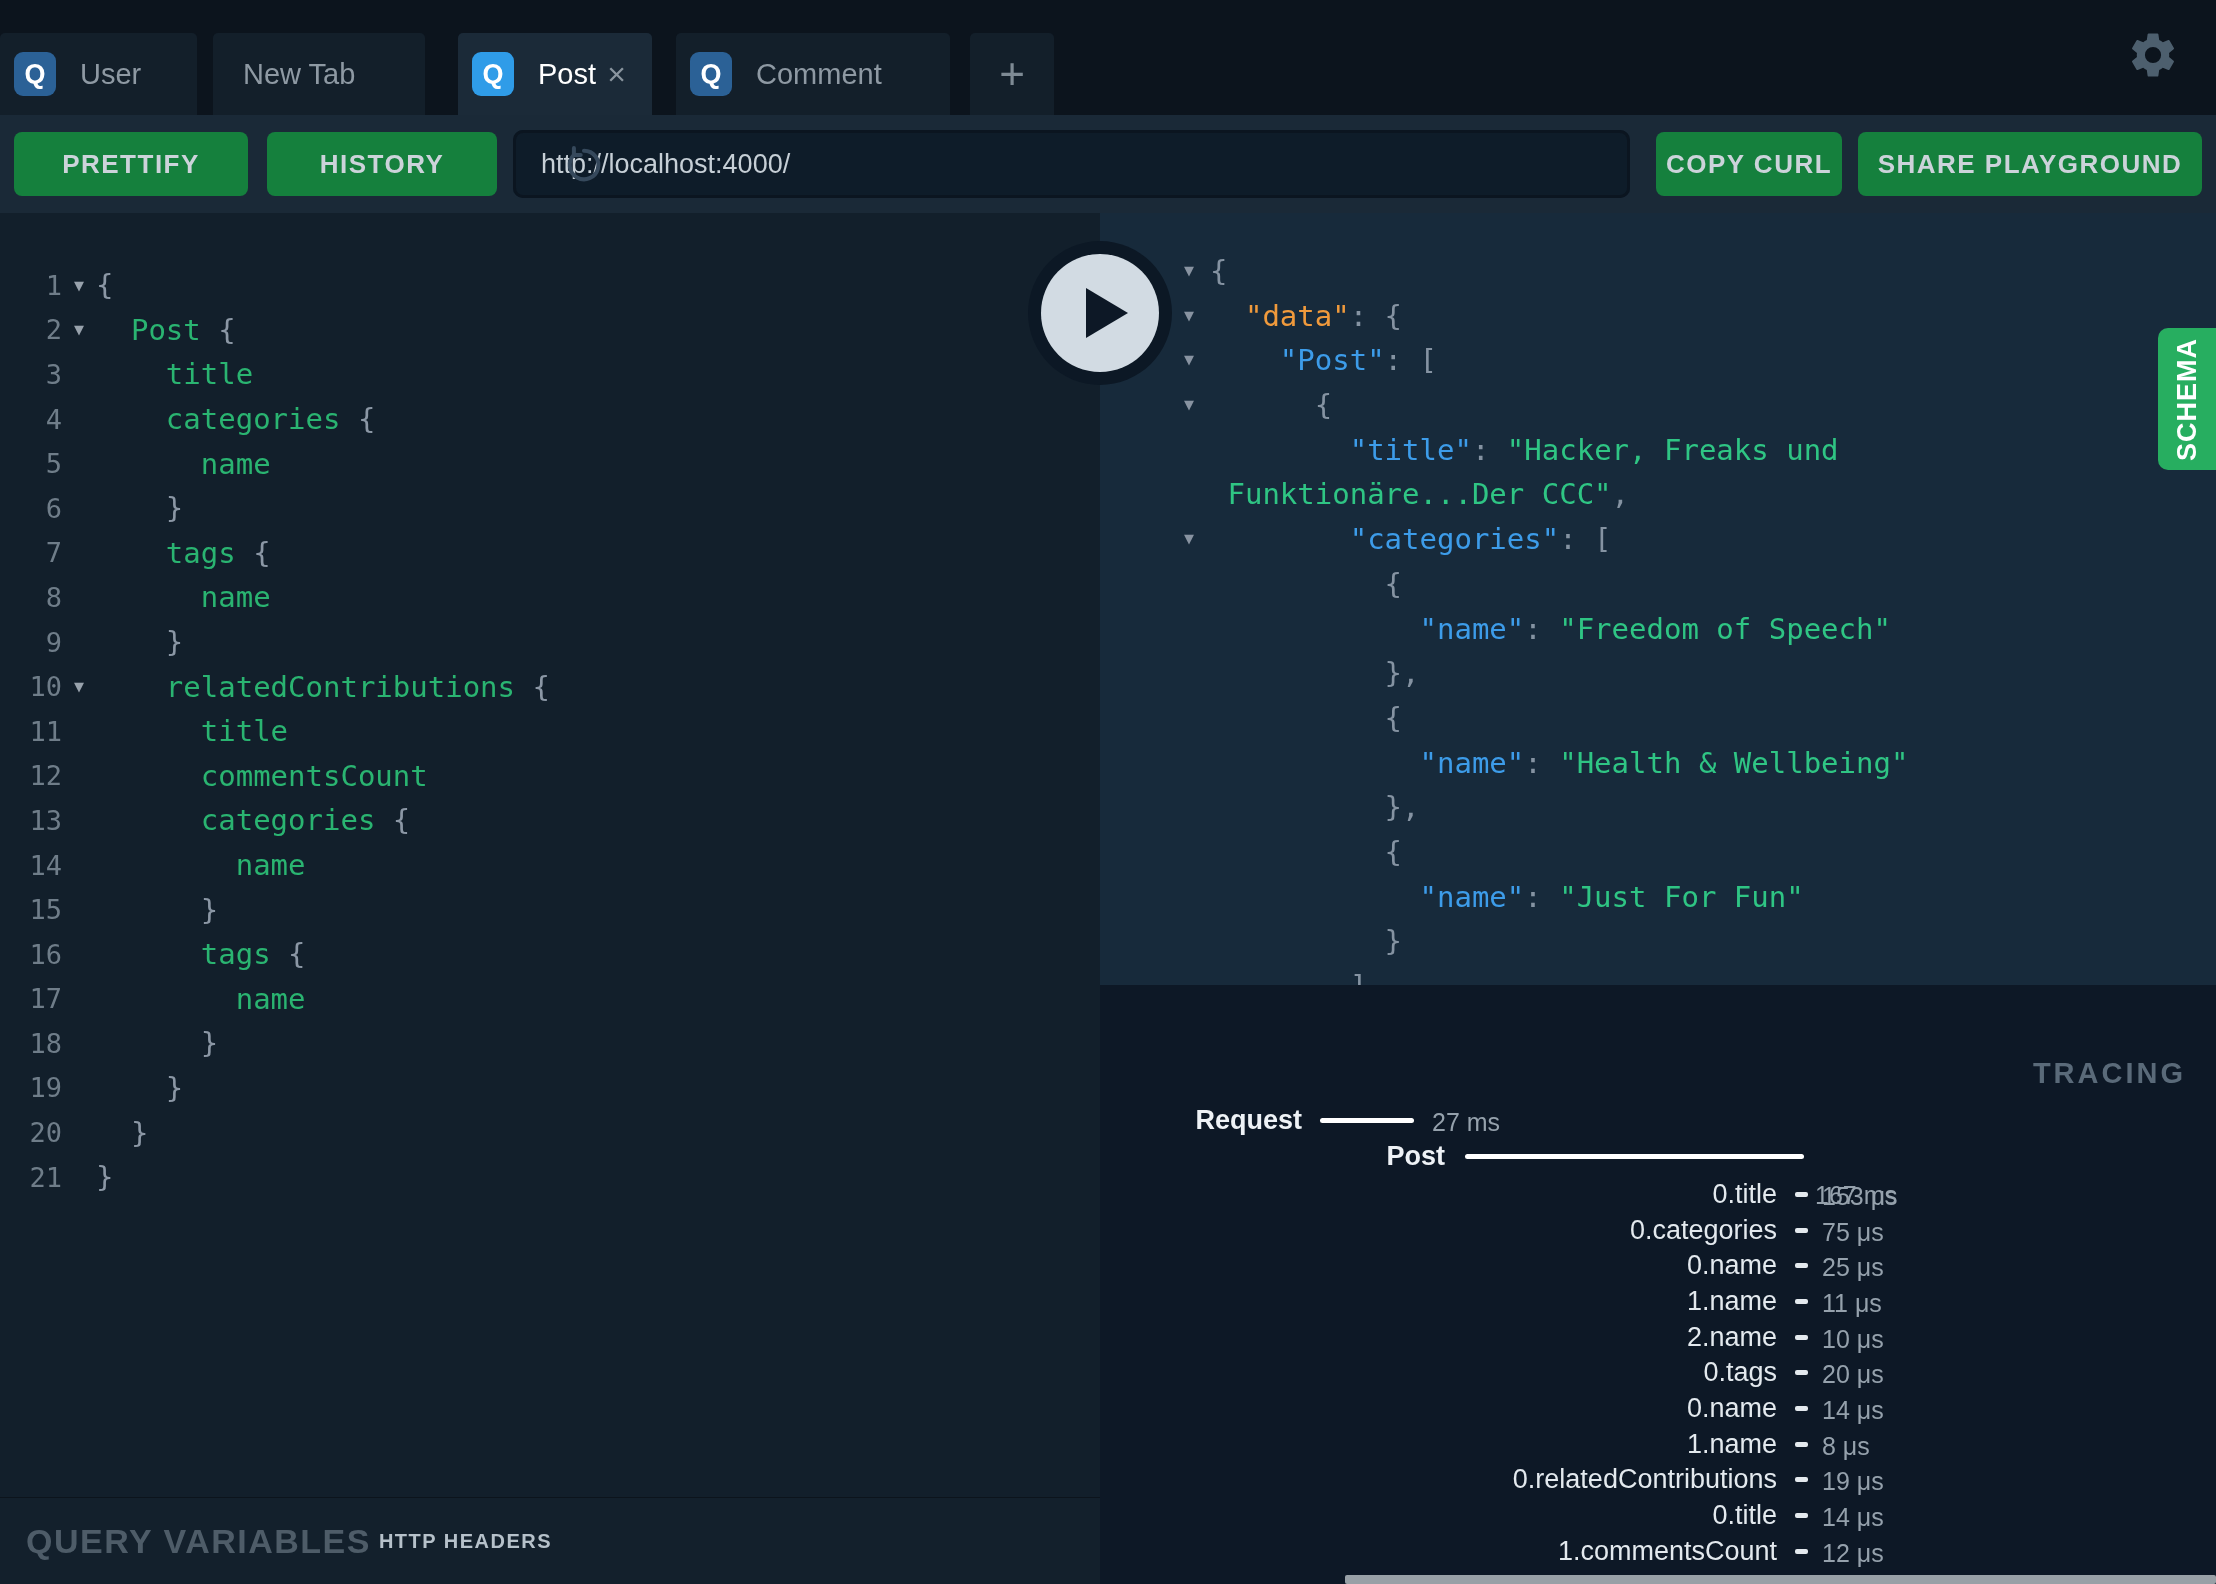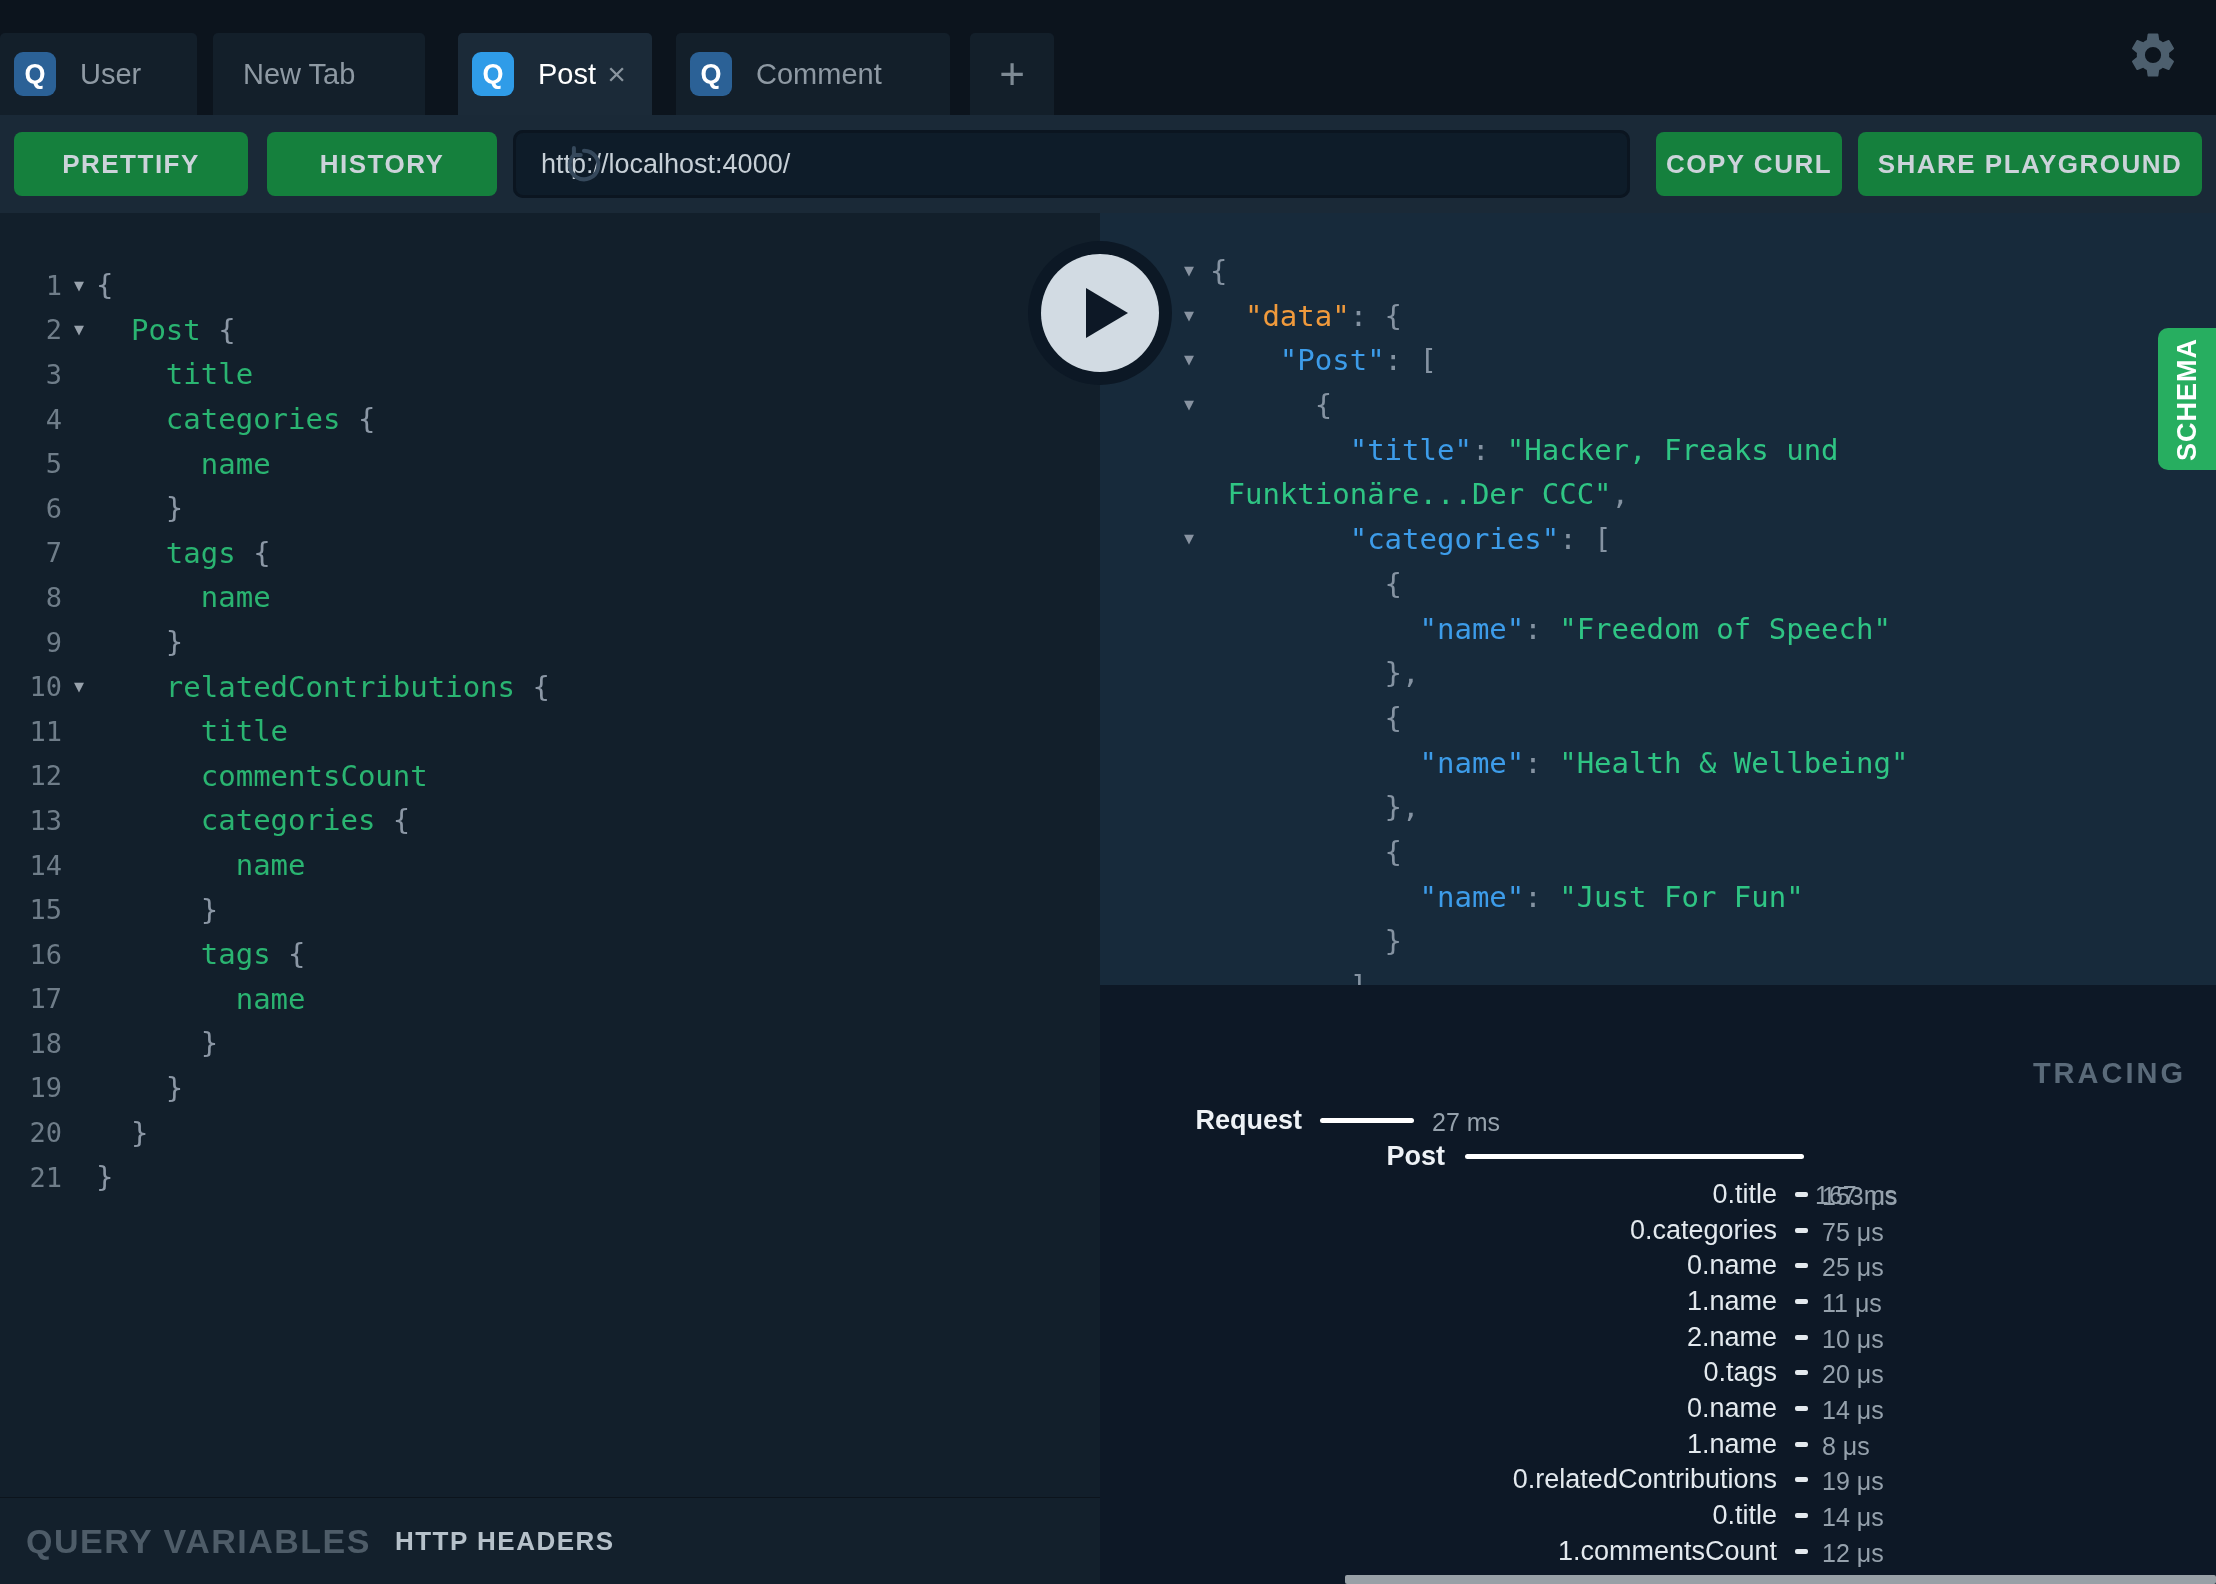--- a/index.html
+++ b/index.html
@@ -48,21 +48,21 @@
   .lnum{width:62px;text-align:right;color:#6f7d89;font-size:27px;flex:none;}
   .larrow{width:34px;text-align:center;color:#98a2ac;font-size:13px;flex:none;
           font-family:"DejaVu Sans",sans-serif;}
   .e-f{color:#2ab471;}
   .e-p{color:#8b97a5;}
 
   
   #bottom-bar{position:absolute;left:0;top:1497px;width:1100px;height:87px;background:#13202c;
               display:flex;align-items:center;border-top:1px solid rgba(0,0,0,.35);}
   #qv-label{margin-left:26px;color:#4e5c68;font-size:34px;font-weight:700;letter-spacing:1.5px;cursor:pointer;}
-  #hh-label{margin-left:24px;color:#b6c1ca;font-size:26px;font-weight:700;letter-spacing:1.5px;cursor:pointer;}
+  #hh-label{margin-left:8px;color:#b6c1ca;font-size:20px;font-weight:700;letter-spacing:1.5px;cursor:pointer;}
 
   
   #resp-pane{position:absolute;left:1100px;top:213px;width:1116px;height:772px;background:#172a3b;overflow:hidden;}
   #resp-lines{padding-top:36px;}
   .rline{position:relative;height:44.7px;line-height:44.7px;white-space:pre;
          font-family:"DejaVu Sans Mono",monospace;font-size:29px;padding-left:110px;}
   .rarrow{position:absolute;left:84px;top:0;font-size:13px;color:#8893a1;
           font-family:"DejaVu Sans",sans-serif;line-height:44.7px;}
   .r-k{color:#3d9ce9;}
   .r-d{color:#f09a3c;}

